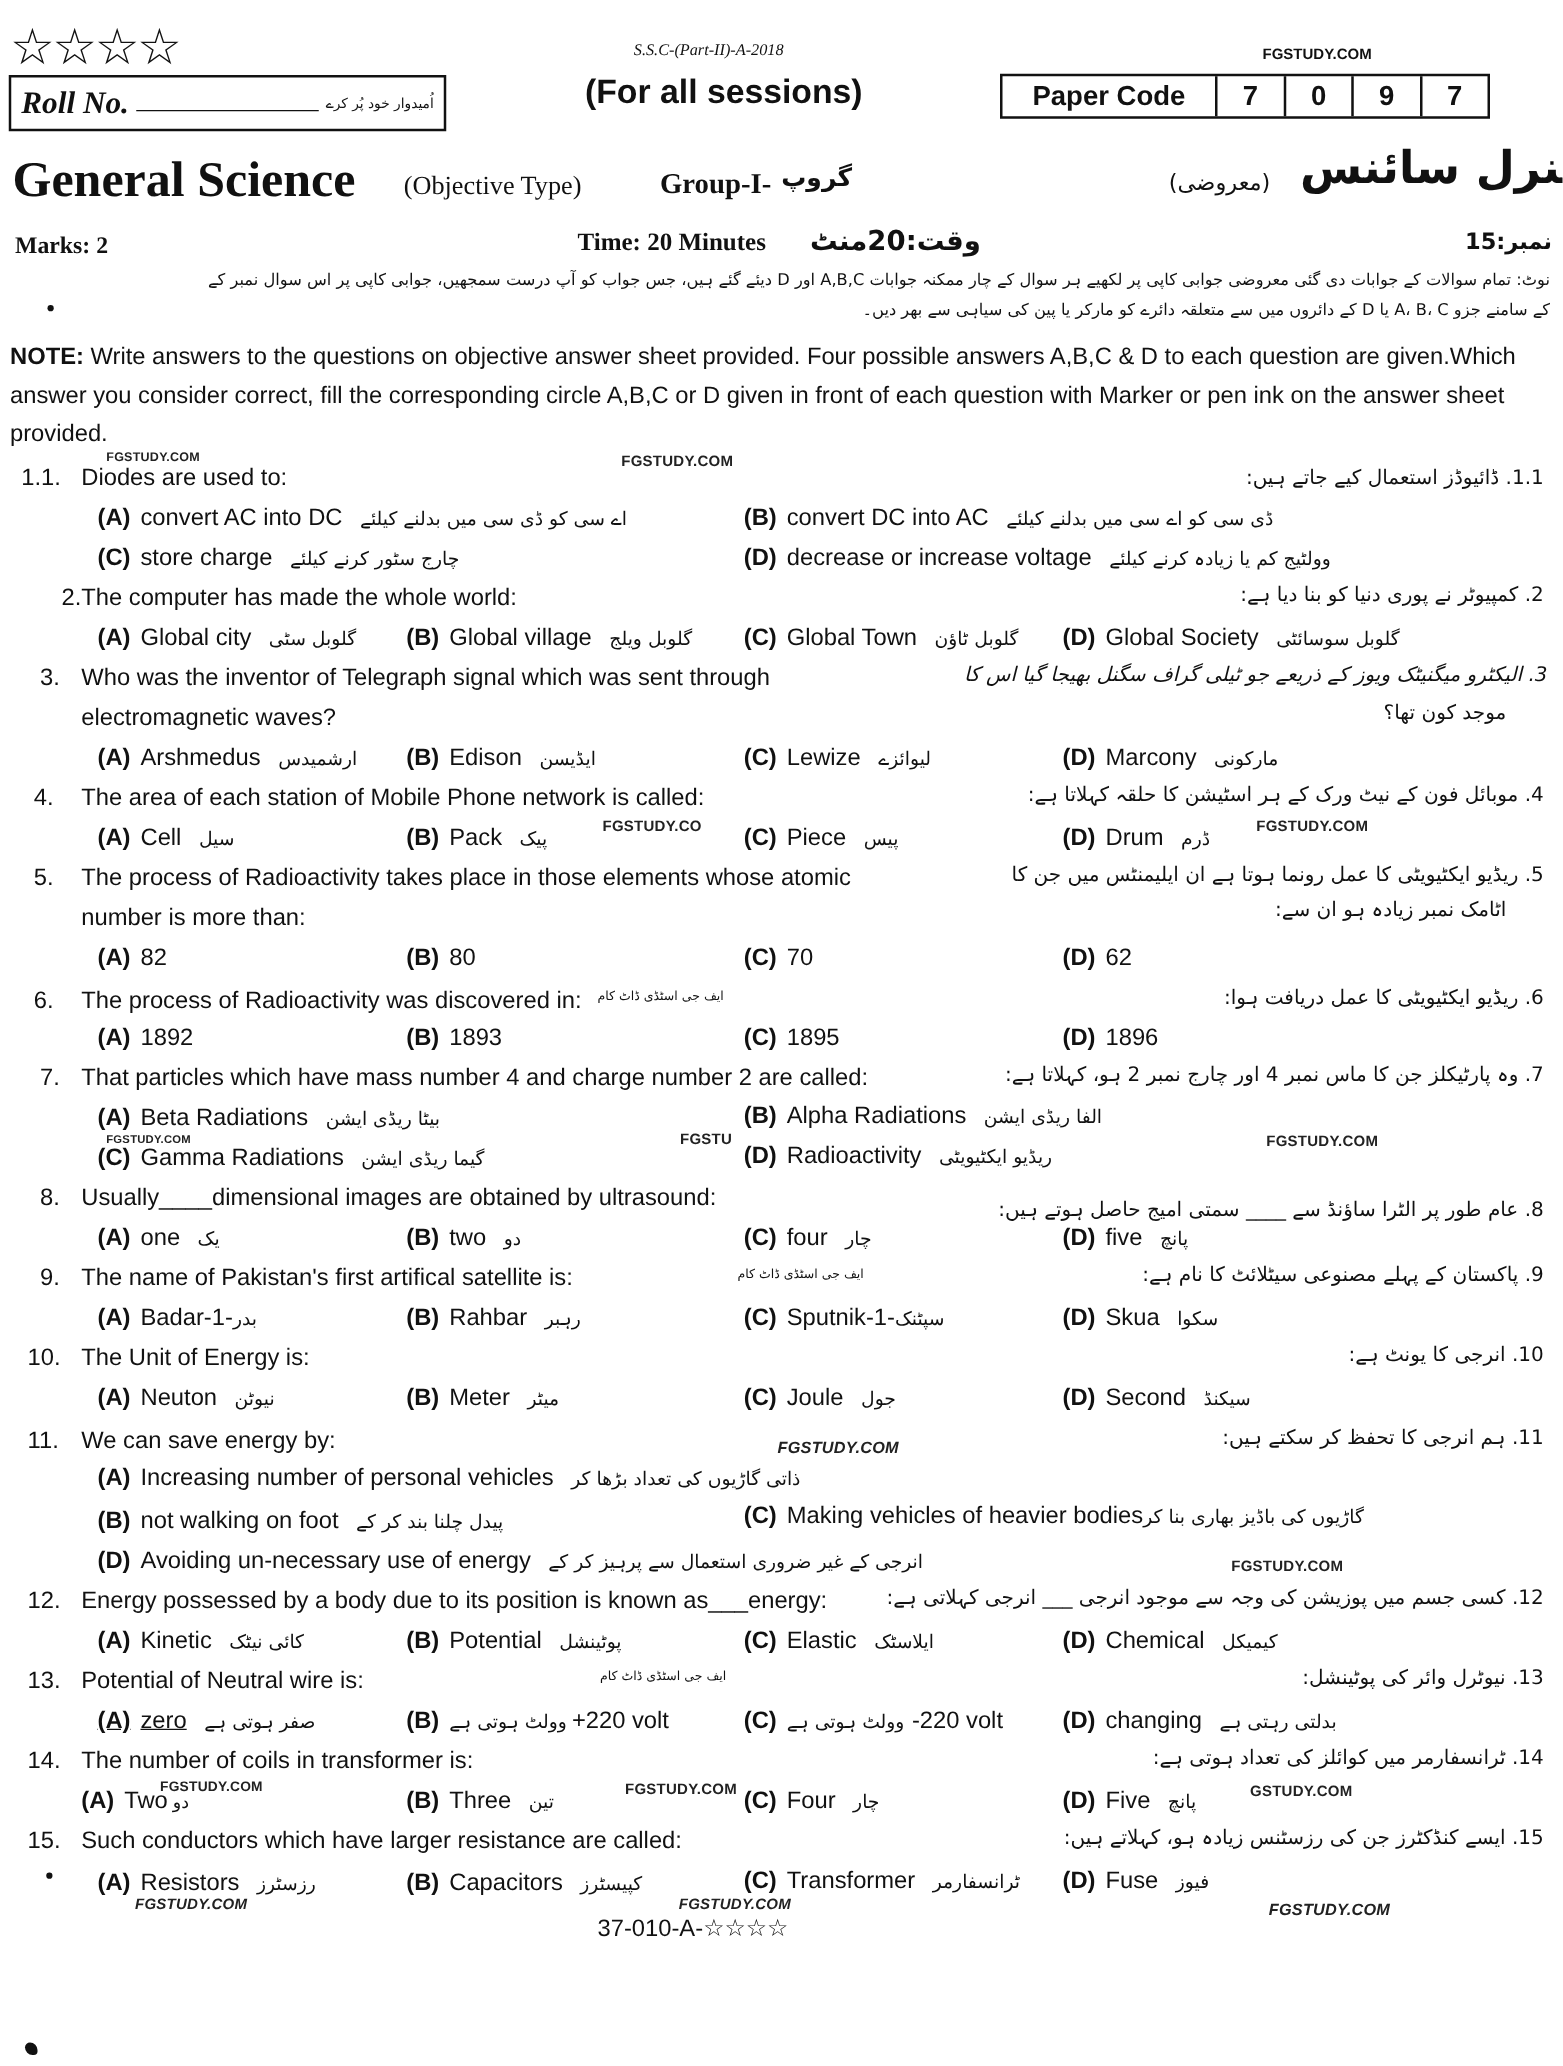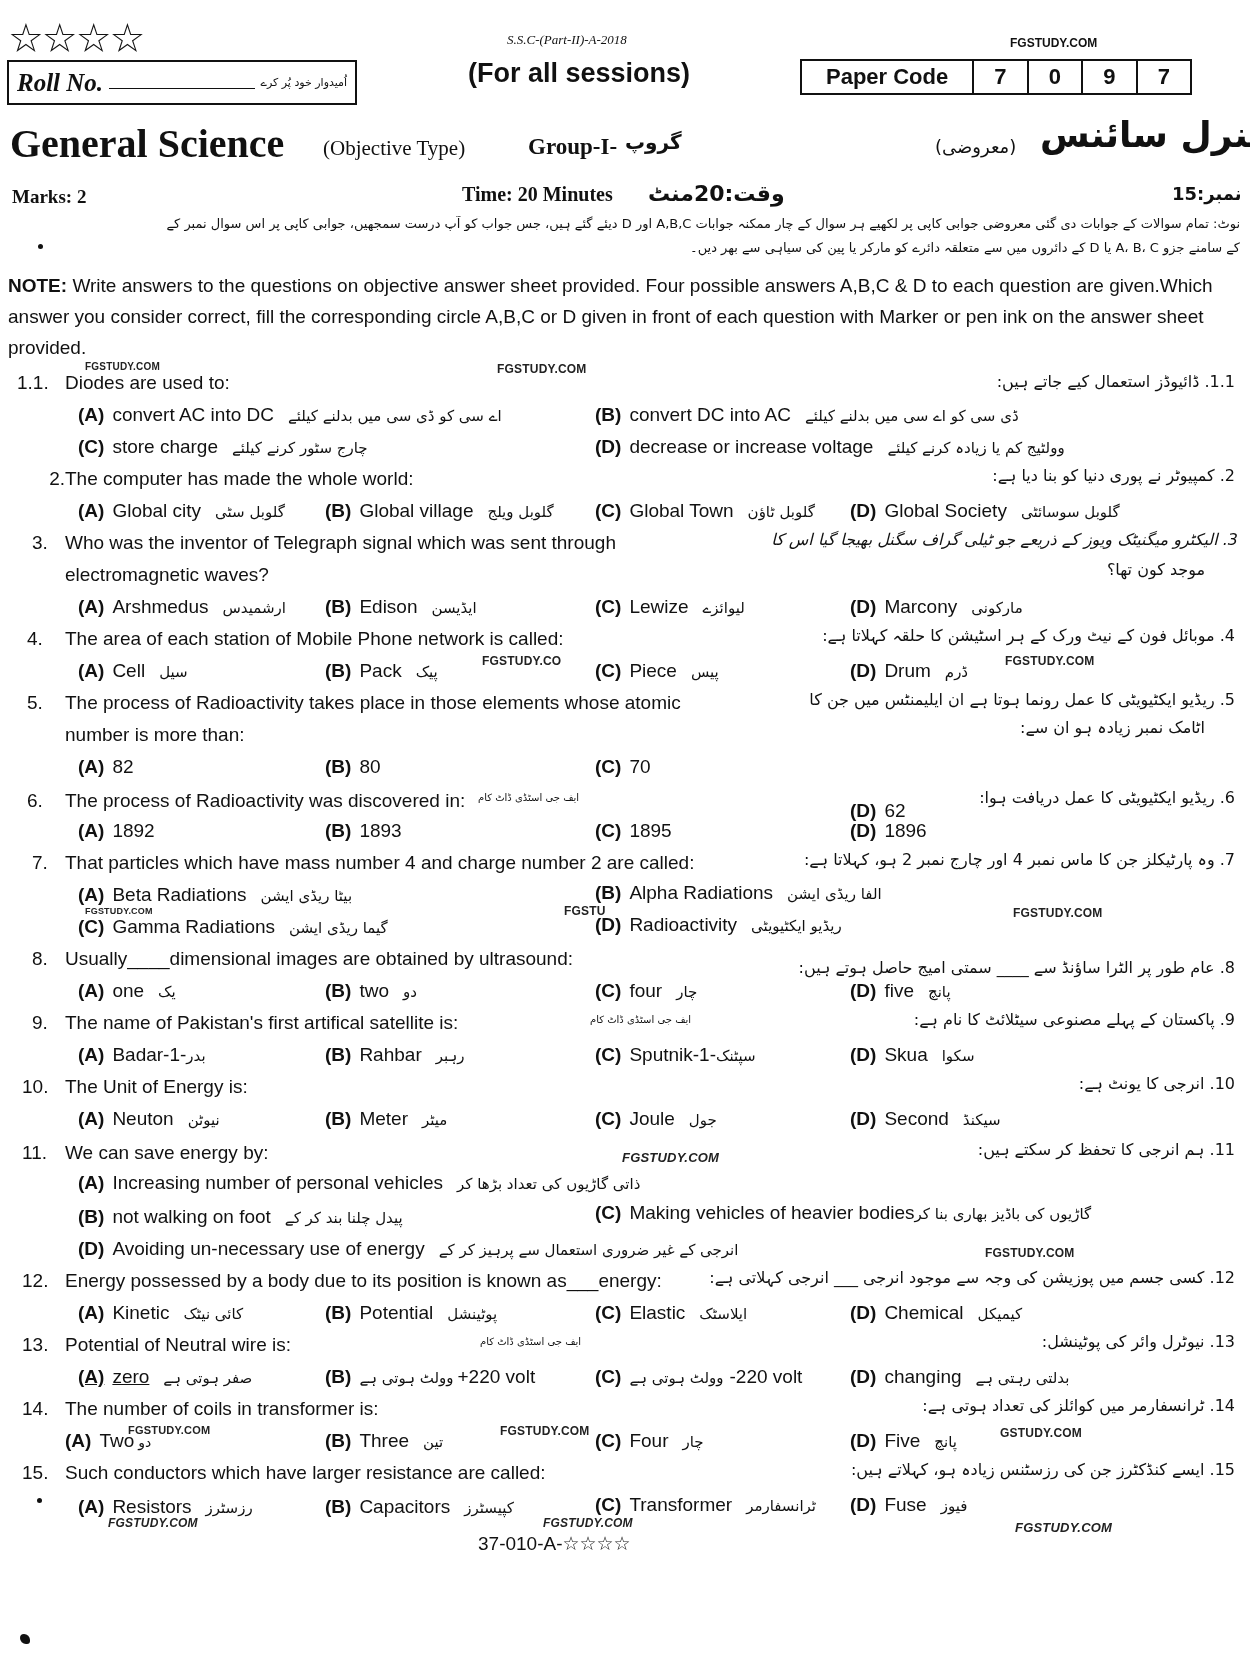--- a/index.html
+++ b/index.html
@@ -119,40 +119,40 @@
 
 <div class="abs q" style="left:27px;top:692px;">
   <span class="qn" style="width:38px;">5.</span><span>The process of Radioactivity takes place in those elements whose atomic</span>
 </div>
 <div class="abs q" style="left:65px;top:724px;">number is more than:</div>
 <div class="abs urdu ur-q" style="right:15px;top:690px;"><span>5</span>. <span>ریڈیو ایکٹیویٹی کا عمل رونما ہوتا ہے ان ایلیمنٹس میں جن کا</span></div>
 <div class="abs urdu ur-q" style="right:45px;top:718px;">اٹامک نمبر زیادہ ہو ان سے:</div>
 <div class="abs opt" style="left:78px;top:756px;"><b>(A)</b><span>82</span></div>
 <div class="abs opt" style="left:325px;top:756px;"><b>(B)</b><span>80</span></div>
 <div class="abs opt" style="left:595px;top:756px;"><b>(C)</b><span>70</span></div>
-<div class="abs opt" style="left:850px;top:800px;"><b>(D)</b><span>62</span></div>
+<div class="abs opt" style="left:850px;top:756px;"><b>(D)</b><span>62</span></div>
 
 <div class="abs q" style="left:27px;top:790px;">
   <span class="qn" style="width:38px;">6.</span><span>The process of Radioactivity was discovered in:</span>
 </div>
 <div class="abs urdu" style="left:478px;top:792px;font-size:10px;">ایف جی اسٹڈی ڈاٹ کام</div>
 <div class="abs urdu ur-q" style="right:15px;top:788px;"><span>6</span>. <span>ریڈیو ایکٹیویٹی کا عمل دریافت ہوا:</span></div>
 <div class="abs opt" style="left:78px;top:820px;"><b>(A)</b><span>1892</span></div>
 <div class="abs opt" style="left:325px;top:820px;"><b>(B)</b><span>1893</span></div>
 <div class="abs opt" style="left:595px;top:820px;"><b>(C)</b><span>1895</span></div>
 <div class="abs opt" style="left:850px;top:820px;"><b>(D)</b><span>1896</span></div>
 
 <div class="abs q" style="left:32px;top:852px;">
   <span class="qn" style="width:33px;">7.</span><span>That particles which have mass number 4 and charge number 2 are called:</span>
 </div>
 <div class="abs urdu ur-q" style="right:15px;top:850px;"><span>7</span>. <span>وہ پارٹیکلز جن کا ماس نمبر 4 اور چارج نمبر 2 ہو، کہلاتا ہے:</span></div>
 <div class="abs opt" style="left:78px;top:884px;"><b>(A)</b><span>Beta Radiations</span><span class="urdu ur-opt">بیٹا ریڈی ایشن</span></div>
 <div class="abs opt" style="left:595px;top:882px;"><b>(B)</b><span>Alpha Radiations</span><span class="urdu ur-opt">الفا ریڈی ایشن</span></div>
 <div class="abs wm" style="left:85px;top:906px;font-size:9px;">FGSTUDY.COM</div>
-<div class="abs wm" style="left:540px;top:904px;padding-left:24px;">FGSTU</div>
+<div class="abs wm" style="left:520px;top:904px;padding-left:24px;">FGSTU</div>
 <div class="abs wm" style="left:1013px;top:906px;">FGSTUDY.COM</div>
 <div class="abs opt" style="left:78px;top:916px;"><b>(C)</b><span>Gamma Radiations</span><span class="urdu ur-opt">گیما ریڈی ایشن</span></div>
 <div class="abs opt" style="left:595px;top:914px;"><b>(D)</b><span>Radioactivity</span><span class="urdu ur-opt">ریڈیو ایکٹیویٹی</span></div>
 
 <div class="abs q" style="left:32px;top:948px;">
   <span class="qn" style="width:33px;">8.</span><span>Usually____dimensional images are obtained by ultrasound:</span>
 </div>
 <div class="abs urdu ur-q" style="right:15px;top:946px;margin-top:12px;"><span>8</span>. <span>عام طور پر الٹرا ساؤنڈ سے ____ سمتی امیج حاصل ہوتے ہیں:</span></div>
 <div class="abs opt" style="left:78px;top:980px;"><b>(A)</b><span>one</span><span class="urdu ur-opt">یک</span></div>
 <div class="abs opt" style="left:325px;top:980px;"><b>(B)</b><span>two</span><span class="urdu ur-opt">دو</span></div>

